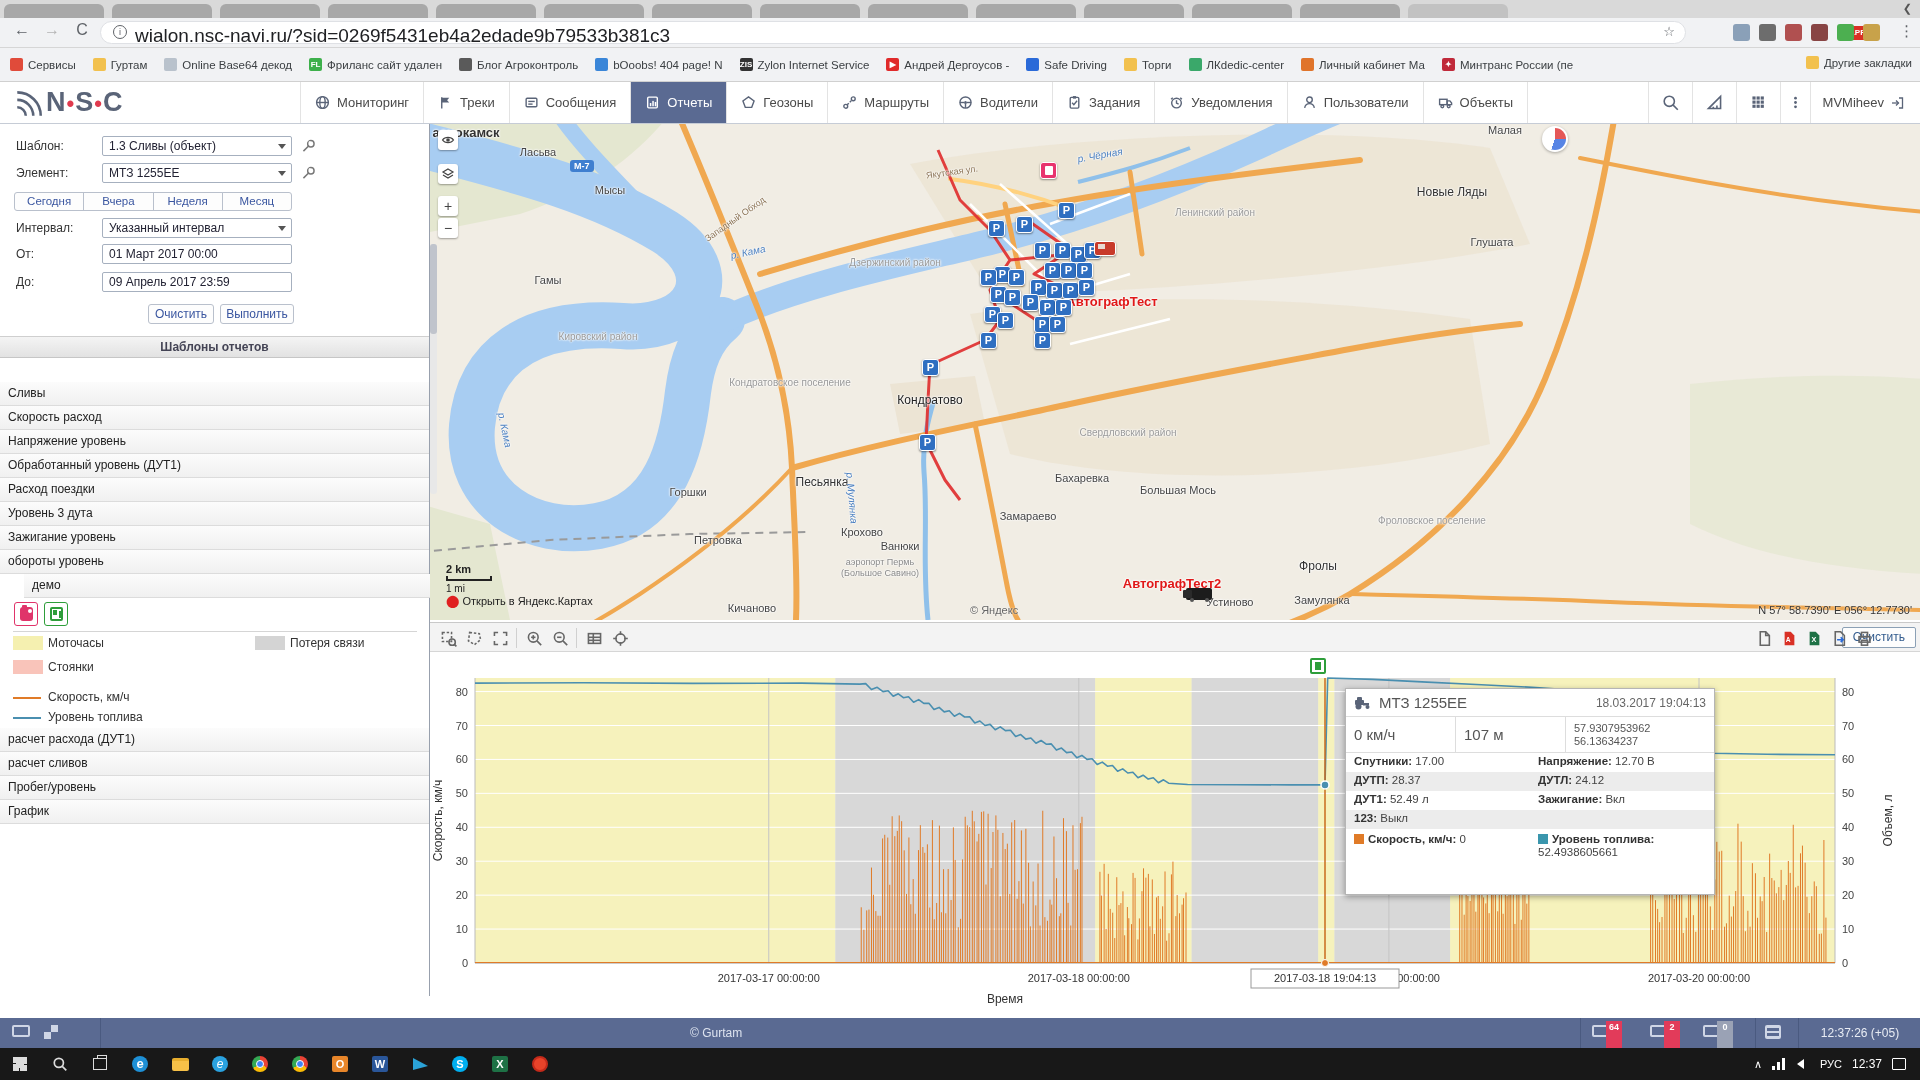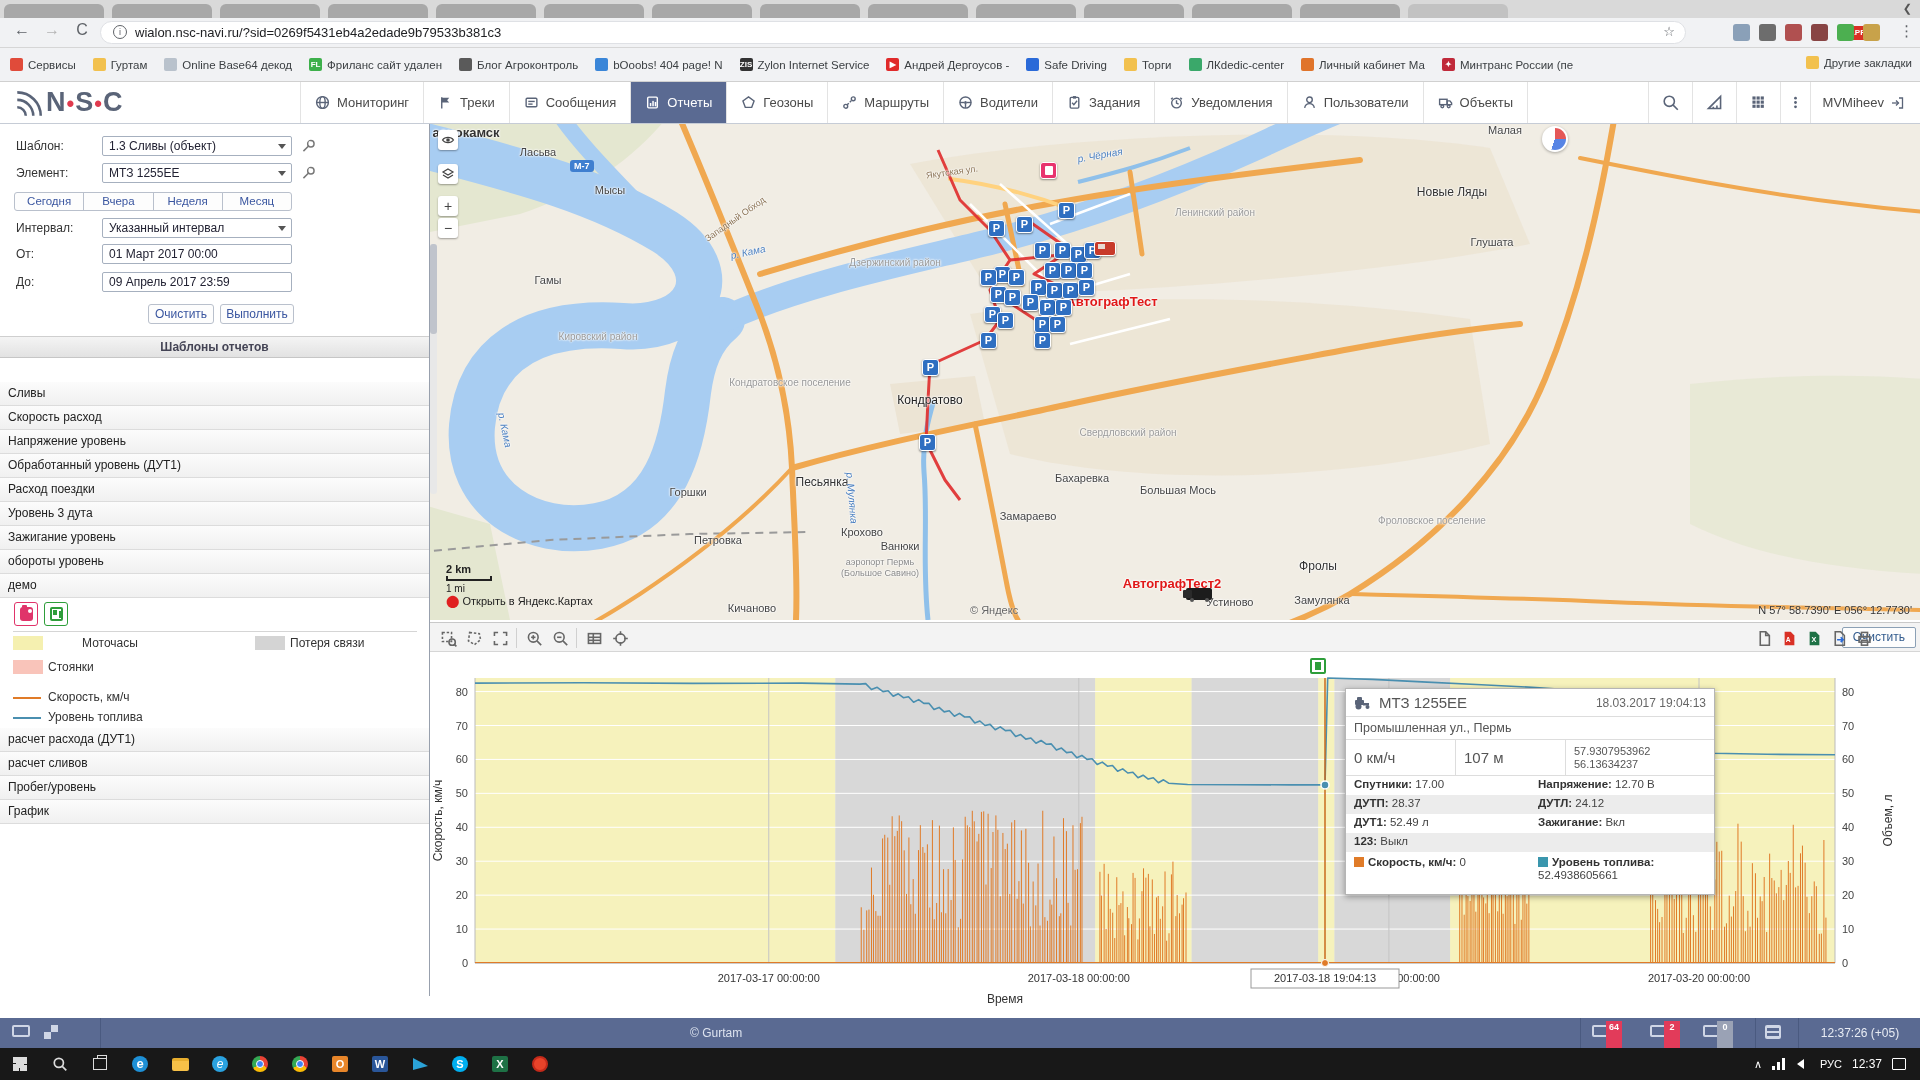--- a/index.html
+++ b/index.html
@@ -9,21 +9,21 @@
 
   
   #tabstrip { left:0; top:0; width:1920px; height:18px; background:#d9d9d9; }
   .btab { position:absolute; top:4px; height:14px; width:100px; background:#a8a8a8; border-radius:6px 6px 0 0; }
   .btab.lite { background:#c2c2c2; }
   #tabchev { position:absolute; right:8px; top:2px; color:#555; font-size:11px; }
   #urlrow { left:0; top:18px; width:1920px; height:30px; background:#f1f2f4; border-bottom:1px solid #d6d6d6; }
   .navbtn { position:absolute; top:3px; font-size:16px; color:#5f6368; width:24px; text-align:center; }
   #urlpill { position:absolute; left:100px; top:3px; width:1586px; height:23px; background:#fff; border:1px solid #dfe1e5; border-radius:12px; }
   #urlinfo { position:absolute; left:12px; top:3px; width:14px; height:14px; border:1px solid #5f6368; border-radius:50%; color:#5f6368; font-size:9px; text-align:center; line-height:13px; }
-  #urltext { position:absolute; left:34px; top:3px; font-size:13px; color:#202124; }
+  #urltext { position:absolute; left:34px; top:3px; font-size:19px; color:#202124; }
   #urlstar { position:absolute; right:10px; top:2px; color:#5f6368; font-size:13px; }
   .extico { position:absolute; top:6px; width:17px; height:17px; border-radius:3px; }
   #appsbadge { position:absolute; top:8px; width:36px; height:14px; background:#d93025; color:#fff; font-size:8px; font-weight:bold; text-align:center; line-height:14px; border-radius:2px; }
   #browsermenu { position:absolute; right:6px; top:4px; color:#5f6368; font-size:15px; }
   #bookmarksrow { left:0; top:48px; width:1920px; height:34px; background:#f1f2f4; border-bottom:1px solid #d0d0d0; display:flex; align-items:center; padding-left:10px; gap:17px; }
   .bm { display:flex; align-items:center; gap:5px; font-size:11.5px; color:#3c4043; white-space:nowrap; }
   .bmico { width:13px; height:13px; border-radius:2px; flex:none; font-size:8px; color:#fff; text-align:center; line-height:13px; font-weight:bold; }
   #otherbm { position:absolute; right:8px; top:56px; display:flex; gap:5px; font-size:11.5px; color:#3c4043; align-items:center; }
 
   
@@ -443,40 +443,40 @@
 
     <div id="reportitems">
         <div class="sitem" style="top: 258px;">Сливы</div>
         <div class="sitem" style="top: 282px;">Скорость расход</div>
         <div class="sitem" style="top: 306px;">Напряжение уровень</div>
         <div class="sitem" style="top: 330px;">Обработанный уровень (ДУТ1)</div>
         <div class="sitem" style="top: 354px;">Расход поездки</div>
         <div class="sitem" style="top: 378px;">Уровень 3 дута</div>
         <div class="sitem" style="top: 402px;">Зажигание уровень</div>
         <div class="sitem" style="top: 426px;">обороты уровень</div>
-        <div class="sitem" style="top: 450px;">демо</div>
+        <div class="sitem" style="top: 450px; margin-left: 24px;">демо</div>
       </div>
 
     <div class="evbtn" style="left:14px;top:478px;border:1px solid #e0346a">
       <div style="margin:4px auto 0;width:13px;height:14px;background:#e0346a;border-radius:3px;position:relative">
         <div style="position:absolute;left:2px;top:-2px;width:5px;height:3px;background:#e0346a;border-radius:1px"></div>
         <div style="position:absolute;right:1px;top:2px;width:4px;height:4px;background:#fff;border-radius:50%"></div>
       </div>
     </div>
     <div class="evbtn" style="left:44px;top:478px;border:1px solid #2e9e3a">
       <div style="margin:4px auto 0;width:13px;height:14px;border:2px solid #2e9e3a;border-radius:2px;position:relative">
         <div style="position:absolute;left:1px;top:1px;width:4px;height:5px;background:#2e9e3a"></div>
         <div style="position:absolute;right:0px;top:2px;width:2px;height:7px;background:#2e9e3a"></div>
       </div>
     </div>
 
     <div id="sidebar-divider" style="top:507px"></div>
     <div id="legendblock">
         <div class="swatch" style="left: 13px; top: 512px; background: rgb(245, 240, 176);"></div>
-        <div class="legtext" style="left: 48px; top: 512px; margin-left: 34px;">Моточасы</div>
+        <div class="legtext" style="left: 48px; top: 512px;">Моточасы</div>
         <div class="swatch" style="left: 255px; top: 512px; background: rgb(212, 212, 212);"></div>
         <div class="legtext" style="left: 290px; top: 512px;">Потеря связи</div>
         <div class="swatch" style="left: 13px; top: 536px; background: rgb(249, 196, 186);"></div>
         <div class="legtext" style="left: 48px; top: 536px;">Стоянки</div>
         <div class="lineswatch" style="left: 13px; top: 573px; background: rgb(224, 123, 40);"></div>
         <div class="legtext" style="left: 48px; top: 566px;">Скорость, км/ч</div>
         <div class="lineswatch" style="left: 13px; top: 593px; background: rgb(74, 143, 176);"></div>
         <div class="legtext" style="left: 48px; top: 586px;">Уровень топлива</div>
       </div>
     <div id="bottomitems">
@@ -1054,21 +1054,20 @@
             <rect x="1" y="4" width="9" height="5" rx="1"></rect>
             <rect x="3" y="1" width="5" height="4" rx="1"></rect>
             <circle cx="4.5" cy="10.5" r="3"></circle>
             <circle cx="13.5" cy="11" r="2"></circle>
             <rect x="9" y="7" width="6" height="2.5"></rect>
           </g>
         </svg>
       <span id="tt-unit">МТЗ 1255ЕЕ</span>
       <span id="tt-date">18.03.2017 19:04:13</span>
     </div>
-    <div id="tt-addr">Промышленная ул., Пермь</div>
     <div id="tt-big">
       <div class="cell" style="width:110px">0 км/ч</div>
       <div class="cell" style="width:110px">107 м</div>
       <div id="tt-coords">
         <span>57.9307953962</span>
           <span>56.13634237</span>
       </div>
     </div>
     <div id="tt-rows">
         <div class="ttrow">

